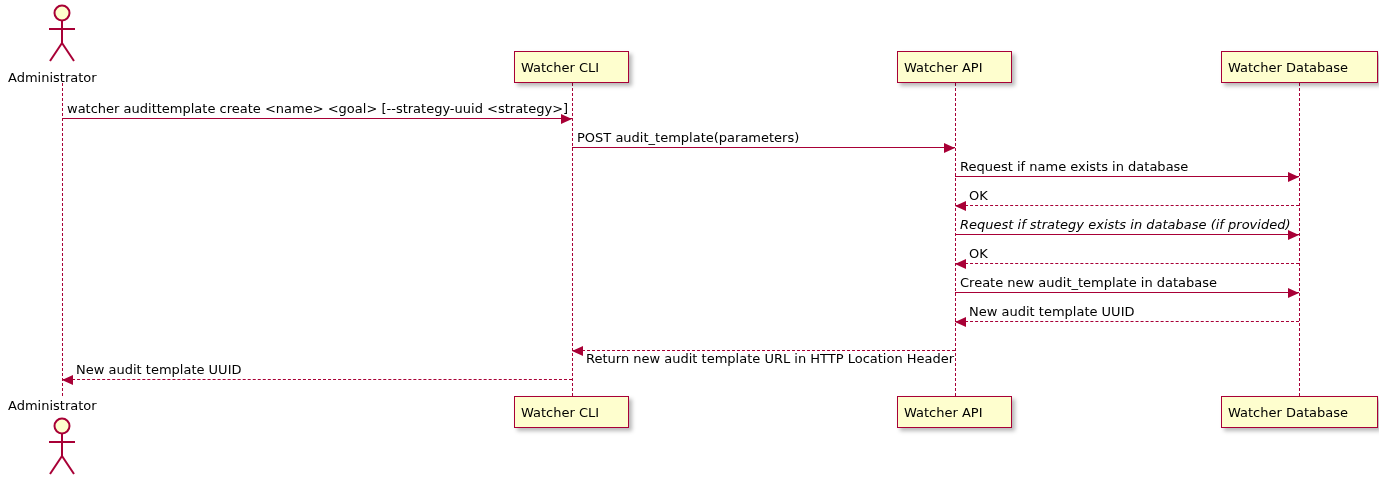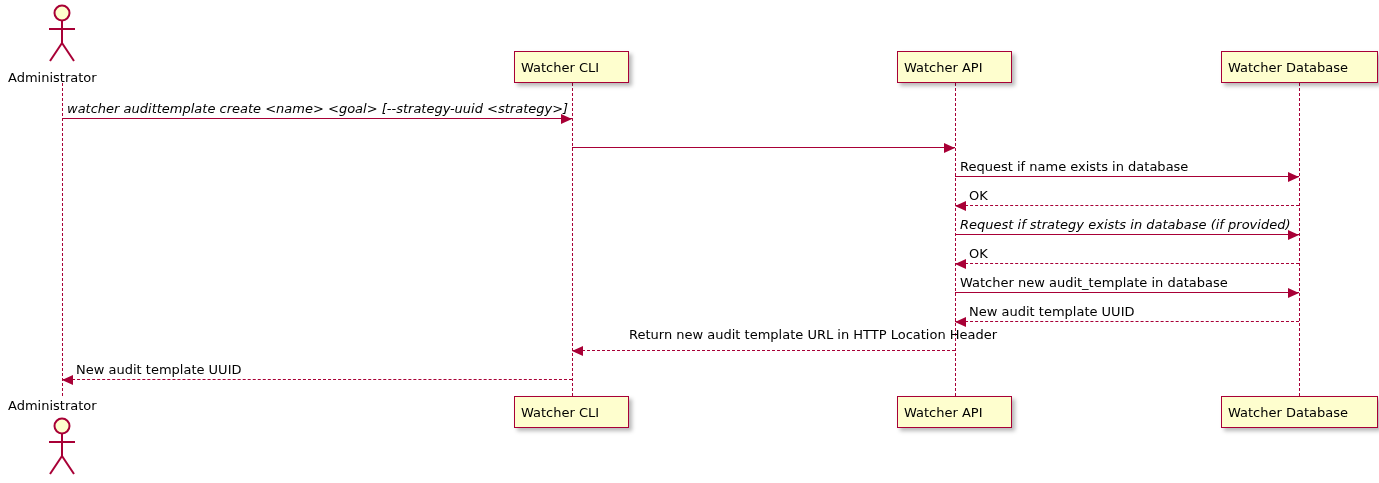--- a/index.html
+++ b/index.html
@@ -122,40 +122,41 @@
     </div>
     <div class="lifeline" style="left: 1299px; top: 83px; height: 313px;"></div>
     <div class="participant-box" style="left: 1221px; top: 51px; width: 157px; height: 32px;">
       <span class="participant-label">Watcher Database</span>
     </div>
     <div class="participant-box" style="left: 1221px; top: 396px; width: 157px; height: 32px;">
       <span class="participant-label">Watcher Database</span>
     </div>
     <div class="msg-line" style="left: 62px; top: 118px; width: 510px;"></div>
     <div class="msg-arrow right" style="top: 113.5px; left: 561px;"></div>
-    <div class="msg-label" style="top: 102px; left: 67px; font-style: italic;">watcher audittemplate create &lt;name&gt; &lt;goal&gt; [--strategy-uuid &lt;strategy&gt;]</div>
+    <div class="msg-label" style="top: 102px; left: 67px;">watcher audittemplate create &lt;name&gt; &lt;goal&gt; [--strategy-uuid &lt;strategy&gt;]</div>
     <div class="msg-line" style="left: 572px; top: 147px; width: 383px;"></div>
     <div class="msg-arrow right" style="top: 142.5px; left: 944px;"></div>
+    <div class="msg-label" style="top: 131px; left: 577px;">POST audit_template(parameters)</div>
     <div class="msg-line" style="left: 955px; top: 176px; width: 344px;"></div>
     <div class="msg-arrow right" style="top: 171.5px; left: 1288px;"></div>
     <div class="msg-label" style="top: 160px; left: 960px;">Request if name exists in database</div>
     <div class="msg-line dotted" style="left: 955px; top: 205px; width: 344px;"></div>
     <div class="msg-arrow left" style="top: 200.5px; left: 955px;"></div>
     <div class="msg-label" style="top: 189px; left: 969px;">OK</div>
     <div class="msg-line" style="left: 955px; top: 234px; width: 344px;"></div>
     <div class="msg-arrow right" style="top: 229.5px; left: 1288px;"></div>
     <div class="msg-label" style="top: 218px; left: 960px; font-style: italic;">Request if strategy exists in database (if provided)</div>
     <div class="msg-line dotted" style="left: 955px; top: 263px; width: 344px;"></div>
     <div class="msg-arrow left" style="top: 258.5px; left: 955px;"></div>
     <div class="msg-label" style="top: 247px; left: 969px;">OK</div>
     <div class="msg-line" style="left: 955px; top: 292px; width: 344px;"></div>
     <div class="msg-arrow right" style="top: 287.5px; left: 1288px;"></div>
-    <div class="msg-label" style="top: 276px; left: 960px;">Watcher new audit_template in database</div>
+    <div class="msg-label" style="top: 276px; left: 960px;">Create new audit_template in database</div>
     <div class="msg-line dotted" style="left: 955px; top: 321px; width: 344px;"></div>
     <div class="msg-arrow left" style="top: 316.5px; left: 955px;"></div>
     <div class="msg-label" style="top: 305px; left: 969px;">New audit template UUID</div>
     <div class="msg-line dotted" style="left: 572px; top: 350px; width: 383px;"></div>
     <div class="msg-arrow left" style="top: 345.5px; left: 572px;"></div>
-    <div class="msg-label" style="top: 328px; left: 586px; margin-left: 43px;">Return new audit template URL in HTTP Location Header</div>
+    <div class="msg-label" style="top: 352px; left: 586px;">Return new audit template URL in HTTP Location Header</div>
     <div class="msg-line dotted" style="left: 62px; top: 379px; width: 510px;"></div>
     <div class="msg-arrow left" style="top: 374.5px; left: 62px;"></div>
     <div class="msg-label" style="top: 363px; left: 76px;">New audit template UUID</div>
   </div>
 
 </body></html>

